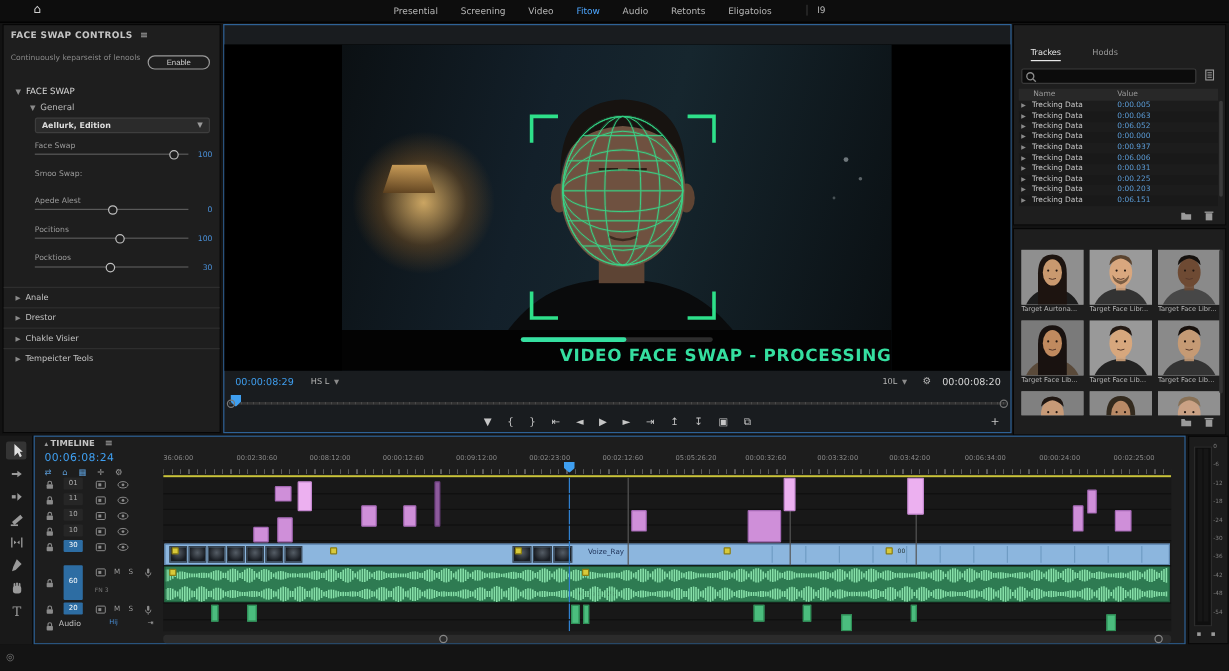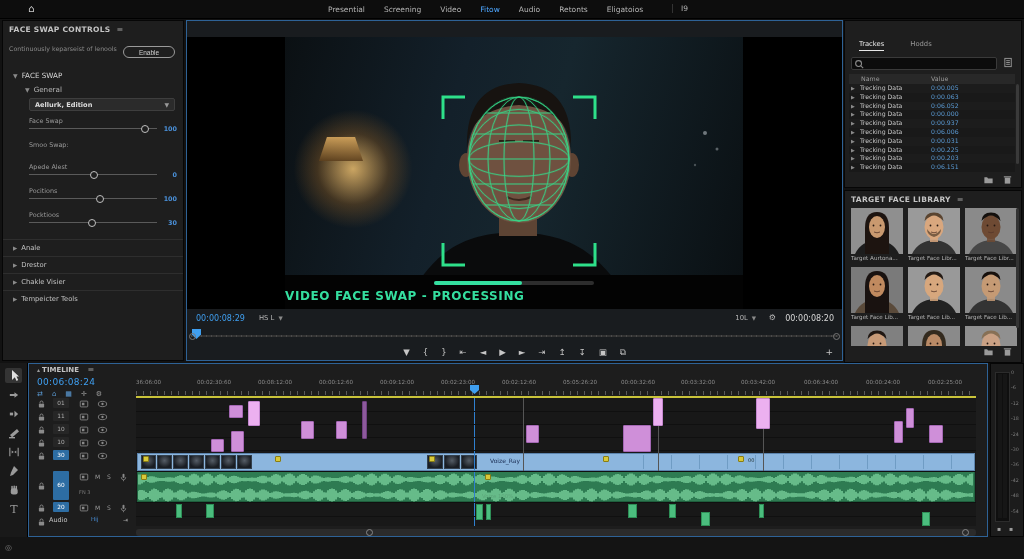--- a/index.html
+++ b/index.html
@@ -25,37 +25,37 @@
   .sect-head{position:absolute;left:10px;font-size:7.2px;color:#d6d6d6;white-space:nowrap;}
   .chev{color:#8a8a8a;font-size:6px;margin-right:4px;}
   #preset-dd{position:absolute;left:26px;top:77px;width:146px;height:13px;background:#2b2b2b;border:1px solid #3e3e3e;
              border-radius:2px;font-size:6.6px;font-weight:bold;line-height:12px;padding:0 5px;color:#ddd;box-sizing:border-box;}
   #preset-dd .dd-ar{float:right;color:#9a9a9a;font-size:6px;}
   #sliders{position:absolute;left:26px;top:96px;width:148px;height:118px;}
   .sl-block{position:absolute;left:0;width:148px;}
   .sl-label{font-size:6.4px;color:#9a9a9a;}
   .sl-track{position:absolute;left:0;top:11px;width:128px;height:1px;background:#5a5a5a;}
   .sl-knob{position:absolute;top:7.5px;width:6px;height:6px;border:1px solid #c0c0c0;border-radius:50%;background:#1e1e1e;}
-  .sl-val{position:absolute;right:0;top:8px;font-size:6.4px;color:#4a90d9;font-weight:bold;}
+  .sl-val{position:absolute;right:0;top:8px;font-size:6.4px;color:#4a90d9;}
   #collapsed{position:absolute;left:0;top:218px;width:180px;}
   .col-row{height:16px;line-height:16px;border-top:1px solid #2e2e2e;font-size:6.8px;color:#c2c2c2;padding-left:10px;}
   .col-row .chev{font-size:5.5px;}
   
   #preview{left:186px;top:20px;width:657px;height:341px;background:#191c1f;border:1px solid #2e6296;}
   #videoarea{position:absolute;left:0;top:16px;width:655px;height:272px;background:#000;overflow:hidden;}
   #video{position:absolute;left:98px;top:0;width:458px;height:272px;overflow:hidden;
          background:linear-gradient(105deg,#0b1013 0%,#13202a 35%,#16262e 55%,#0a0f12 100%);}
   #lampglow{position:absolute;left:8px;top:72px;width:120px;height:120px;border-radius:50%;
             background:radial-gradient(circle,rgba(236,190,110,.85) 0%,rgba(160,105,40,.35) 42%,rgba(0,0,0,0) 70%);}
   #lampshade{position:absolute;left:34px;top:100px;width:44px;height:24px;opacity:.9;
              background:linear-gradient(#d8a85e,#5c3f1d);clip-path:polygon(18% 0,82% 0,100% 100%,0 100%);}
   #vbottom{position:absolute;left:0;bottom:0;width:458px;height:34px;background:#030303;}
   #prog-track{position:absolute;left:149px;top:6px;width:160px;height:4px;background:#2d2d2d;border-radius:2px;}
   #prog-fill{height:4px;background:#35dfa0;border-radius:2px;}
-  #prog-text{position:absolute;left:0;top:14px;width:458px;text-align:left;font-size:12px;font-weight:bold;
+  #prog-text{position:absolute;left:0;top:14px;width:458px;text-align:right;font-size:14px;font-weight:bold;
              color:#35dfa0;letter-spacing:.6px;}
   #pv-controls{position:absolute;left:0;top:289px;width:655px;height:17px;font-size:7.5px;}
   #pv-tc-left{position:absolute;left:9px;top:4px;color:#3f9ff0;font-size:8px;}
   #pv-fit{position:absolute;left:72px;top:4px;color:#b5b5b5;font-size:6.8px;}
   #pv-zoom{position:absolute;right:86px;top:4px;color:#b5b5b5;font-size:6.8px;}
   #pv-wrench{position:absolute;right:66px;top:3px;color:#b5b5b5;font-size:8px;}
   #pv-tc-right{position:absolute;right:8px;top:4px;color:#d8d8d8;font-size:8px;}
   .dd-ar2{color:#8a8a8a;font-size:5.5px;margin-left:4px;}
   #pv-scrub{position:absolute;left:4px;top:308px;width:647px;height:12px;}
   #scrub-line{position:absolute;left:0;top:6px;width:647px;height:2px;background:#3c3c3c;
@@ -385,21 +385,20 @@
     <span>
         <svg width="11" height="11" viewBox="0 0 12 12">
           <rect x="3" y="4" width="6" height="6.5" fill="#9a9a9a"></rect>
           <rect x="2" y="2.5" width="8" height="1.2" fill="#9a9a9a"></rect>
         </svg>
       </span>
   </div>
 </section>
 
 <section class="panel" id="library">
-  <div class="phead"><span>TARGET FACE LIBRARY</span><span class="burger">≡</span></div>
   <div id="facegrid">
       <div class="face-cell">
         <div class="face-thumb">
           <svg width="52" height="46" viewBox="0 0 52 46">
             <rect width="52" height="46" fill="#8f8f8f"></rect>
             <path d="M4,46 Q10,33 26,32 Q42,33 48,46 Z" fill="#1d1d1d"></path>
             <rect x="22" y="25" width="8" height="9" fill="#c9996f" opacity=".85"></rect>
             <path d="M14,46 L14,20 Q14,4 26,4 Q38,4 38,20 L38,46 Z" fill="#1d1410"></path>
             <ellipse cx="26" cy="19" rx="8" ry="11" fill="#c9996f"></ellipse>
             <circle cx="22.5" cy="17.5" r="0.9" fill="#241812"></circle>

